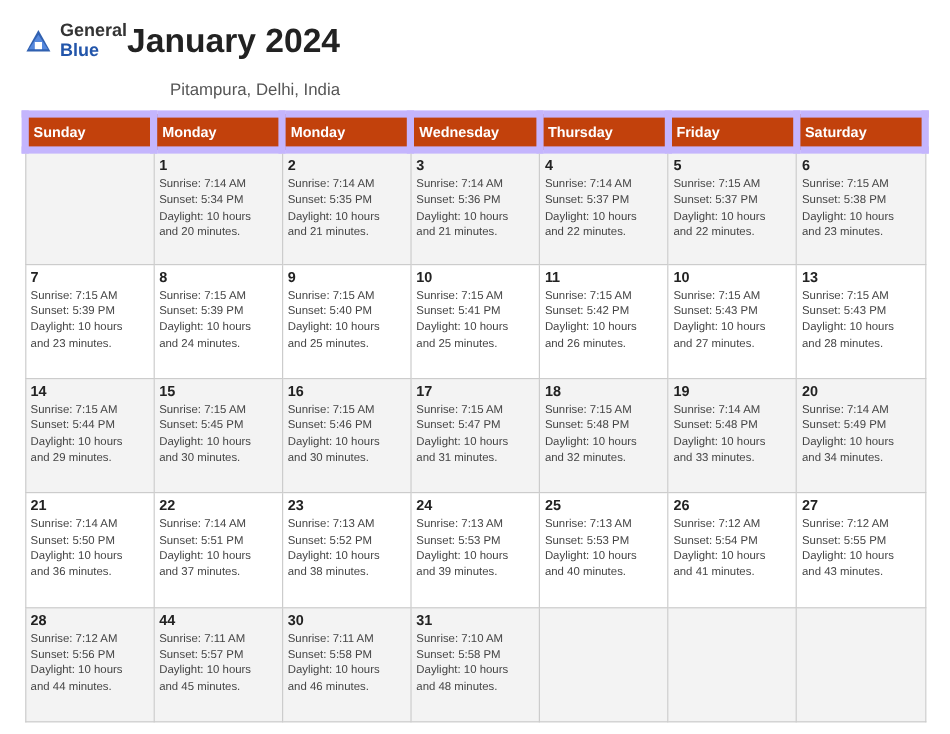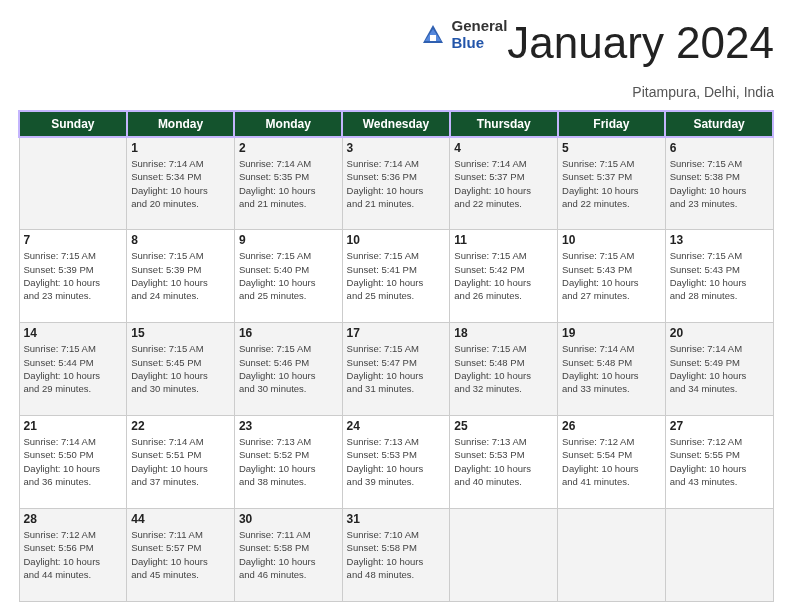--- a/index.html
+++ b/index.html
@@ -12,21 +12,21 @@
     }
     .page {
       width: 792px;
       height: 612px;
       padding: 18px 18px 10px 18px;
       display: flex;
       flex-direction: column;
     }
     .header {
       display: flex;
-      justify-content: flex-end;
+      justify-content: flex-start;
       align-items: flex-start;
       margin-bottom: 10px;
     }
     .logo {
       display: flex;
       align-items: center;
       gap: 4px;
     }
     .logo-text {
       display: flex;
@@ -44,44 +44,44 @@
       color: #2255aa;
     }
     .logo-icon {
       width: 28px;
       height: 28px;
     }
     .title-section {
       text-align: right;
     }
     .month-title {
-      font-size: 44px;
-      font-weight: normal;
+      font-size: 28px;
+      font-weight: bold;
       color: #222;
     }
     .location {
       font-size: 14px;
       color: #555;
       margin-top: 16px;
     }
     .calendar {
       flex: 1;
       border: 1px solid #ccc;
       border-collapse: collapse;
       width: 100%;
       table-layout: fixed;
     }
     .calendar th {
-      background: #14532d;
+      background: #c2410c;
       color: #fff;
       font-size: 12px;
       font-weight: bold;
       padding: 5px 4px;
-      border: 2px solid #c4b5fd;
-      text-align: center;
+      border: 6px solid #c4b5fd;
+      text-align: left;
     }
     .calendar td {
       border: 1px solid #ccc;
       vertical-align: top;
       padding: 3px 4px;
       font-size: 10px;
       color: #333;
       width: calc(100% / 7);
       height: 88px;
     }

